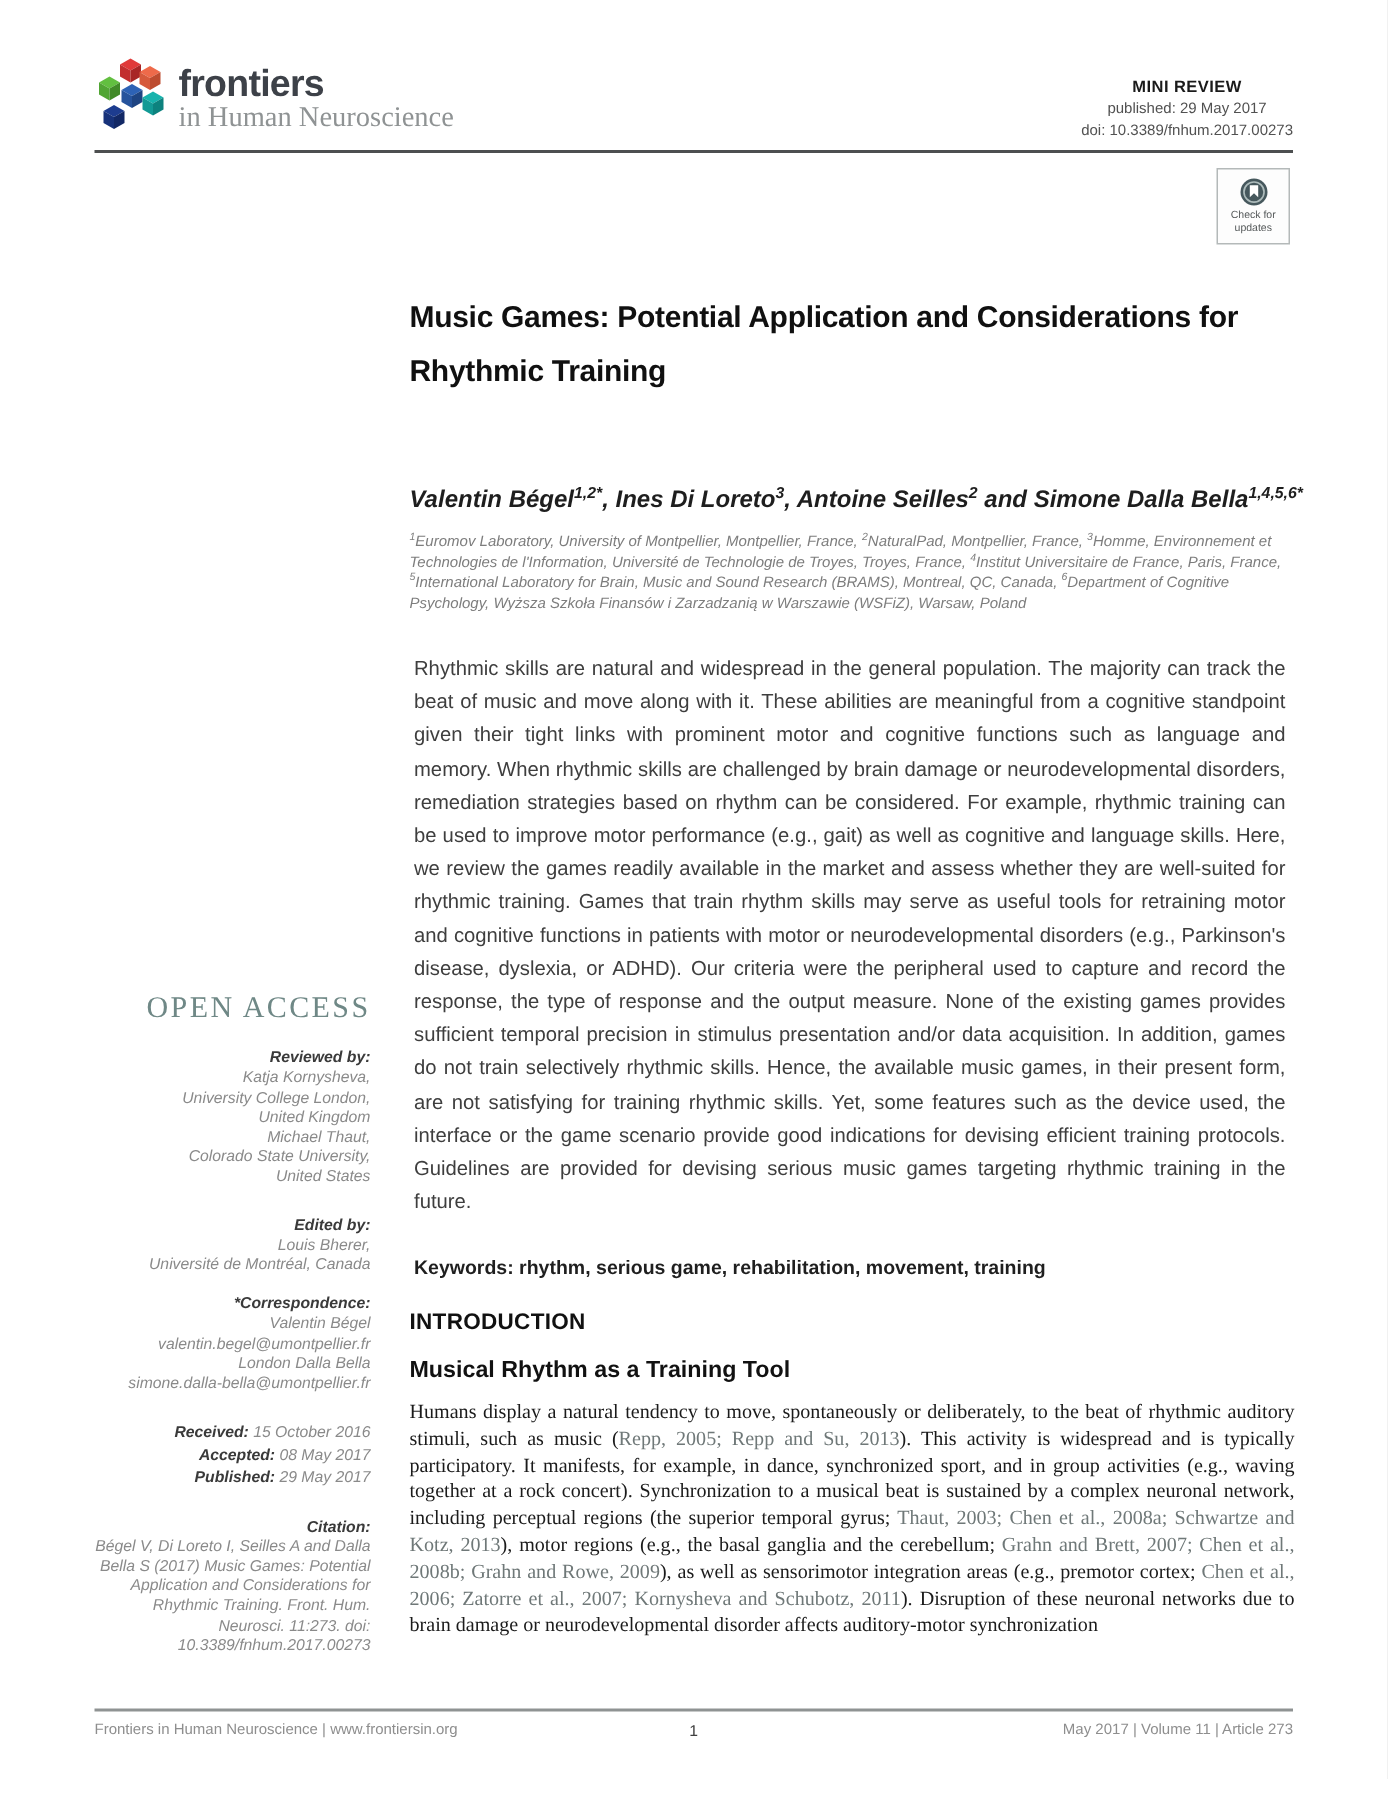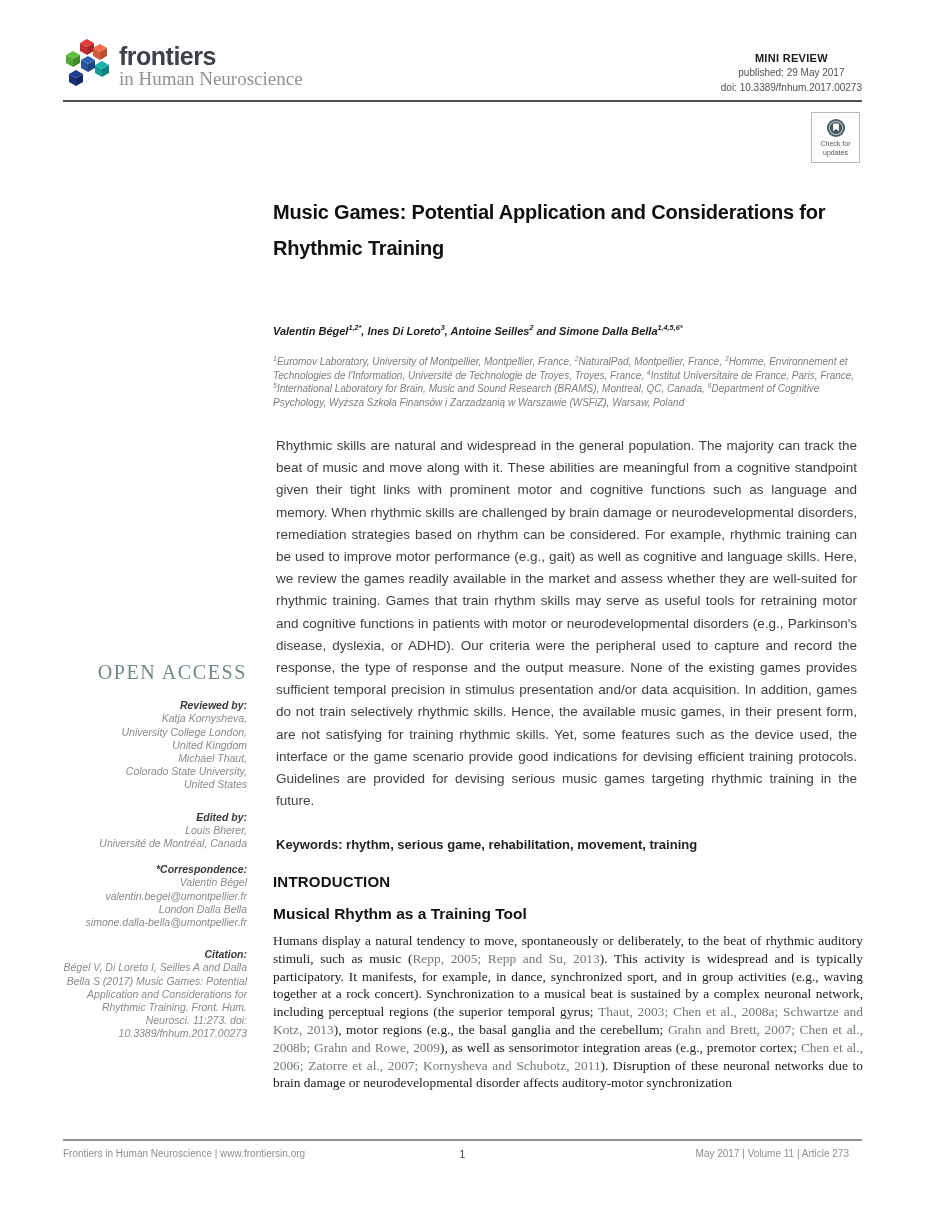--- a/index.html
+++ b/index.html
@@ -18,21 +18,21 @@
   .article-type{font-size:11px;font-weight:bold;color:#1a1a1a;letter-spacing:.3px;}
   .header-sub{font-size:10px;color:#515151;margin-top:2px;line-height:13px;}
   .header-rule{position:absolute;left:63px;right:63px;top:100px;height:2px;background:#4d4f50;}
   
   .badge{position:absolute;left:811px;top:112px;width:47px;height:49px;border:1px solid #b4b9b9;
     display:flex;flex-direction:column;align-items:center;justify-content:center;background:#fdfdfd;cursor:pointer;}
   .badge-text{font-size:7px;color:#55595a;line-height:8.5px;text-align:center;margin-top:2px;}
   
   .title{position:absolute;left:273px;top:194px;width:578px;
     font-size:20px;font-weight:bold;line-height:36px;color:#101010;letter-spacing:-0.2px;}
-  .authors{position:absolute;left:273px;top:325px;font-size:11px;font-weight:bold;font-style:italic;color:#1e1e1e;white-space:nowrap;}
+  .authors{position:absolute;left:273px;top:325px;font-size:16px;font-weight:bold;font-style:italic;color:#1e1e1e;white-space:nowrap;}
   .authors sup{font-size:66%;line-height:0;}
   .affiliations{position:absolute;left:273px;top:355px;width:589px;
     font-size:10px;font-style:italic;color:#7d7d7d;line-height:13.6px;}
   .affiliations sup{font-size:70%;line-height:0;}
   
   .abstract{position:absolute;left:276px;top:435px;width:581px;
     font-size:13.5px;line-height:22.2px;color:#3e3e3e;text-align:justify;}
   .keywords{position:absolute;left:276px;top:837px;font-size:13px;font-weight:bold;color:#1f1f1f;}
   
   .section-heading{position:absolute;left:273px;top:873px;font-size:15px;font-weight:bold;color:#111;letter-spacing:.2px;}
@@ -48,21 +48,21 @@
   .sb-label{font-weight:bold;color:#3a3a3a;}
   .sb-block{margin-bottom:13px;}
   .sb-gap{margin-bottom:19px;}
   .sb-line{color:#8a8a8a;}
   .sb-dates div{line-height:14.8px;}
   
   .footer-rule{position:absolute;left:63px;right:63px;top:1139px;height:2px;background:#8f9393;}
   .footer{position:absolute;left:63px;right:63px;top:1148px;font-size:10px;color:#8e8e8e;}
   .footer-left{position:absolute;left:0;}
   .footer-center{position:absolute;left:0;right:0;text-align:center;color:#3f3f3f;font-size:10.5px;}
-  .footer-right{position:absolute;right:13px;padding-left:41px;}
+  .footer-right{position:absolute;right:0;padding-left:41px;}
   sup{vertical-align:super;}
 </style>
 </head>
 <body>
 
 <div class="page">
 
   <div class="logo">
     <svg class="logo-mark" viewBox="0 0 50 56">
 
@@ -154,20 +154,25 @@
     </div>
 
     <div class="sb-block sb-gap">
       <div class="sb-label">*Correspondence:</div>
       <div class="sb-line">Valentin Bégel</div>
       <div class="sb-line">valentin.begel@umontpellier.fr</div>
       <div class="sb-line">London Dalla Bella</div>
       <div class="sb-line">simone.dalla-bella@umontpellier.fr</div>
     </div>
 
+    <div class="sb-block sb-gap sb-dates">
+      <div><span class="sb-label">Received:</span><span> 15 October 2016</span></div>
+      <div><span class="sb-label">Accepted:</span><span> 08 May 2017</span></div>
+      <div><span class="sb-label">Published:</span><span> 29 May 2017</span></div>
+    </div>
 
     <div class="sb-block">
       <div class="sb-label">Citation:</div>
       <div class="sb-line">Bégel V, Di Loreto I, Seilles A and Dalla Bella S (2017) Music Games: Potential Application and Considerations for Rhythmic Training. Front. Hum. Neurosci. 11:273. doi: 10.3389/fnhum.2017.00273</div>
     </div>
   </div>
 
   <div class="footer-rule"></div>
   <div class="footer">
     <span class="footer-left">Frontiers in Human Neuroscience | www.frontiersin.org</span>

